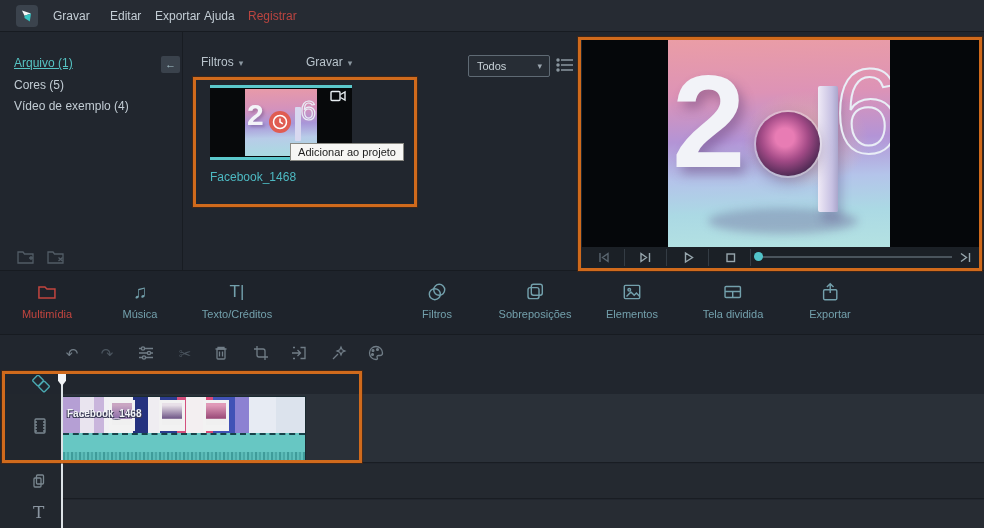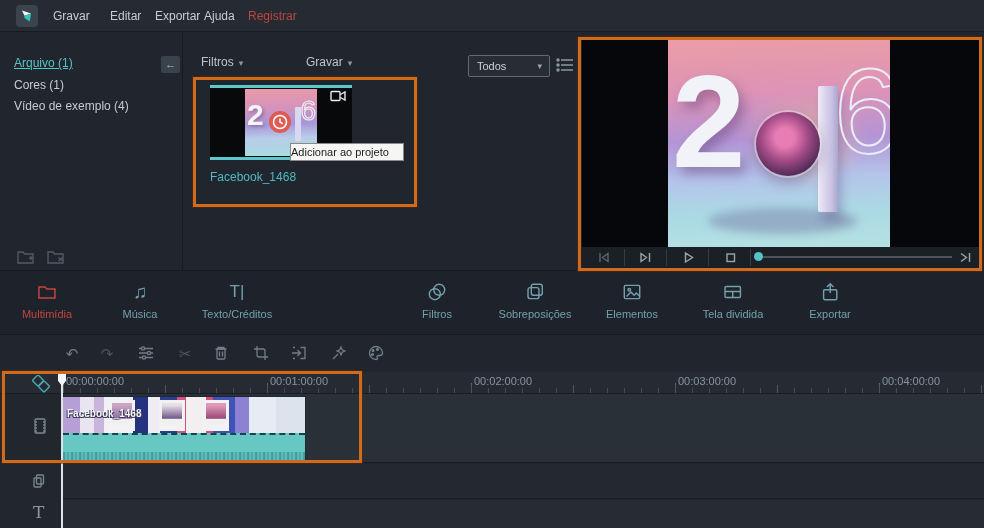--- a/index.html
+++ b/index.html
@@ -36,21 +36,21 @@
   
   .thumb { position:absolute; left:210px; top:85px; width:142px; height:75px; background:#07090b; }
   .thumb .bar { position:absolute; left:0; width:142px; height:3px; background:#5bc8cc; }
   .mini-art { position:absolute; left:35px; top:4px; width:72px; height:67px; overflow:hidden;
     background:linear-gradient(178deg,#e89aa8 0%,#d492bc 30%,#a896d8 52%,#b8cce8 72%,#a8dce0 100%); }
   .mini-two { position:absolute; left:2px; top:9px; font-size:30px; font-weight:bold; color:#f3f4f8; text-shadow:2px 2px 3px rgba(100,70,120,.4); }
   .mini-clock { position:absolute; left:24px; top:22px; width:22px; height:22px; border-radius:50%; background:#e05c52; }
   .mini-pillar { position:absolute; left:50px; top:18px; width:6px; height:34px; background:#d8d8f0; border-radius:1px; }
   .mini-six { position:absolute; right:1px; top:6px; font-size:28px; color:transparent; -webkit-text-stroke:1.2px #e9eef6; }
   .cam-ico { position:absolute; right:6px; top:5px; width:16px; height:12px; color:#e8eef2; }
-  .tooltip { position:absolute; left:290px; top:143px; width:114px; height:18px; background:#f6f6f4; border:1px solid #8a8a84; font-size:11px; color:#1c1c1c; line-height:16px; z-index:45; }
+  .tooltip { position:absolute; left:290px; top:143px; width:114px; height:18px; background:#f6f6f4; border:1px solid #8a8a84; font-size:11px; color:#1c1c1c; line-height:16px; text-align:center; z-index:45; }
   .clip-title { position:absolute; left:210px; top:170px; font-size:12px; color:#4db9c2; }
 
   
   .stage { position:absolute; left:582px; top:40px; width:398px; height:207px; background:#05070a; overflow:hidden; }
   .art { position:absolute; left:86px; top:0; width:222px; height:207px; overflow:hidden;
     background:radial-gradient(90px 70px at 62% 48%, rgba(250,190,130,.55), rgba(250,190,130,0) 70%),
     linear-gradient(178deg,#ea9da6 0%,#dd93b6 26%,#b394d6 48%,#b4c4ea 66%,#abd9e4 82%,#b4e2e2 100%); }
   .art-shadow { position:absolute; left:40px; top:168px; width:150px; height:26px; border-radius:50%; background:rgba(90,70,130,.30); filter:blur(4px); }
   .art-two { position:absolute; left:4px; top:6px; font-size:132px; font-weight:bold; color:#f2f3f8; text-shadow:5px 7px 12px rgba(95,60,115,.45); }
   .art-zero { position:absolute; left:88px; top:72px; width:64px; height:64px; border-radius:50%;
@@ -122,21 +122,21 @@
     <div class="menu-item" style="left:110px">Editar</div>
     <div class="menu-item" style="left:155px">Exportar</div>
     <div class="menu-item" style="left:204px">Ajuda</div>
     <div class="menu-item register" style="left:248px">Registrar</div>
   </header>
 
   <div class="upper-divider"></div>
   <div class="hdivider"></div>
 
   <div class="sb-item active" style="top:56px">Arquivo (1)</div>
-  <div class="sb-item" style="top:78px">Cores (1)</div>
+  <div class="sb-item" style="top:78px">Cores (5)</div>
   <div class="sb-item" style="top:99px">Vídeo de exemplo (4)</div>
   <div class="collapse-btn">←</div>
   <div class="sb-folder-ico" style="left:16px">
     <svg width="20" height="18" viewBox="0 0 20 18" fill="none" stroke="currentColor" stroke-width="1.3">
         <path d="M2 4h5l1.5 2H17v9H2z"></path>
         <path d="M13 10h4M15 8v4"></path>
       </svg>
   </div>
   <div class="sb-folder-ico" style="left:46px">
     <svg width="20" height="18" viewBox="0 0 20 18" fill="none" stroke="currentColor" stroke-width="1.3">
@@ -331,30 +331,20 @@
     <div class="tool" style="left:377px">
       <svg width="18" height="18" viewBox="0 0 18 18" fill="none" stroke="currentColor" stroke-width="1.3">
           <path d="M9 2.5a6.5 6.5 0 1 0 0 13c1.5 0 1.8-1 1.2-1.8-.7-1 .1-2.2 1.4-2.2h1.4c1.4 0 2.5-1 2.5-2.5A6.5 6.5 0 0 0 9 2.5z"></path>
           <circle cx="6" cy="6.5" r=".9" fill="currentColor"></circle>
           <circle cx="10.5" cy="5.5" r=".9" fill="currentColor"></circle>
           <circle cx="5.5" cy="10.5" r=".9" fill="currentColor"></circle>
         </svg>
     </div>
   </div>
 
-  <div class="ruler">
-    <div class="ruler-ticks-minor"></div>
-    <div style="position:absolute;left:63px;right:0;bottom:0;height:10px;background:repeating-linear-gradient(90deg,#5a646e 0 1px,transparent 1px 204px);"></div>
-    <div style="position:absolute;left:63px;right:0;bottom:0;height:8px;background:repeating-linear-gradient(90deg,#4c565f 0 1px,transparent 1px 102px);"></div>
-    <div class="rlabel" style="left:66px">00:00:00:00</div>
-    <div class="rlabel" style="left:270px">00:01:00:00</div>
-    <div class="rlabel" style="left:474px">00:02:00:00</div>
-    <div class="rlabel" style="left:678px">00:03:00:00</div>
-    <div class="rlabel" style="left:882px">00:04:00:00</div>
-  </div>
   <div class="chain-ico">
     <svg width="22" height="18" viewBox="0 0 22 18" fill="none" stroke="currentColor" stroke-width="1.4">
         <rect x="4" y="1.5" width="8" height="8" rx="1" transform="rotate(45 8 5.5)"></rect>
         <rect x="10" y="7.5" width="8" height="8" rx="1" transform="rotate(45 14 11.5)"></rect>
       </svg>
   </div>
 
   <div class="track-row row1"></div>
   <div class="track-row row2"></div>
   <div class="track-row row3"></div>

